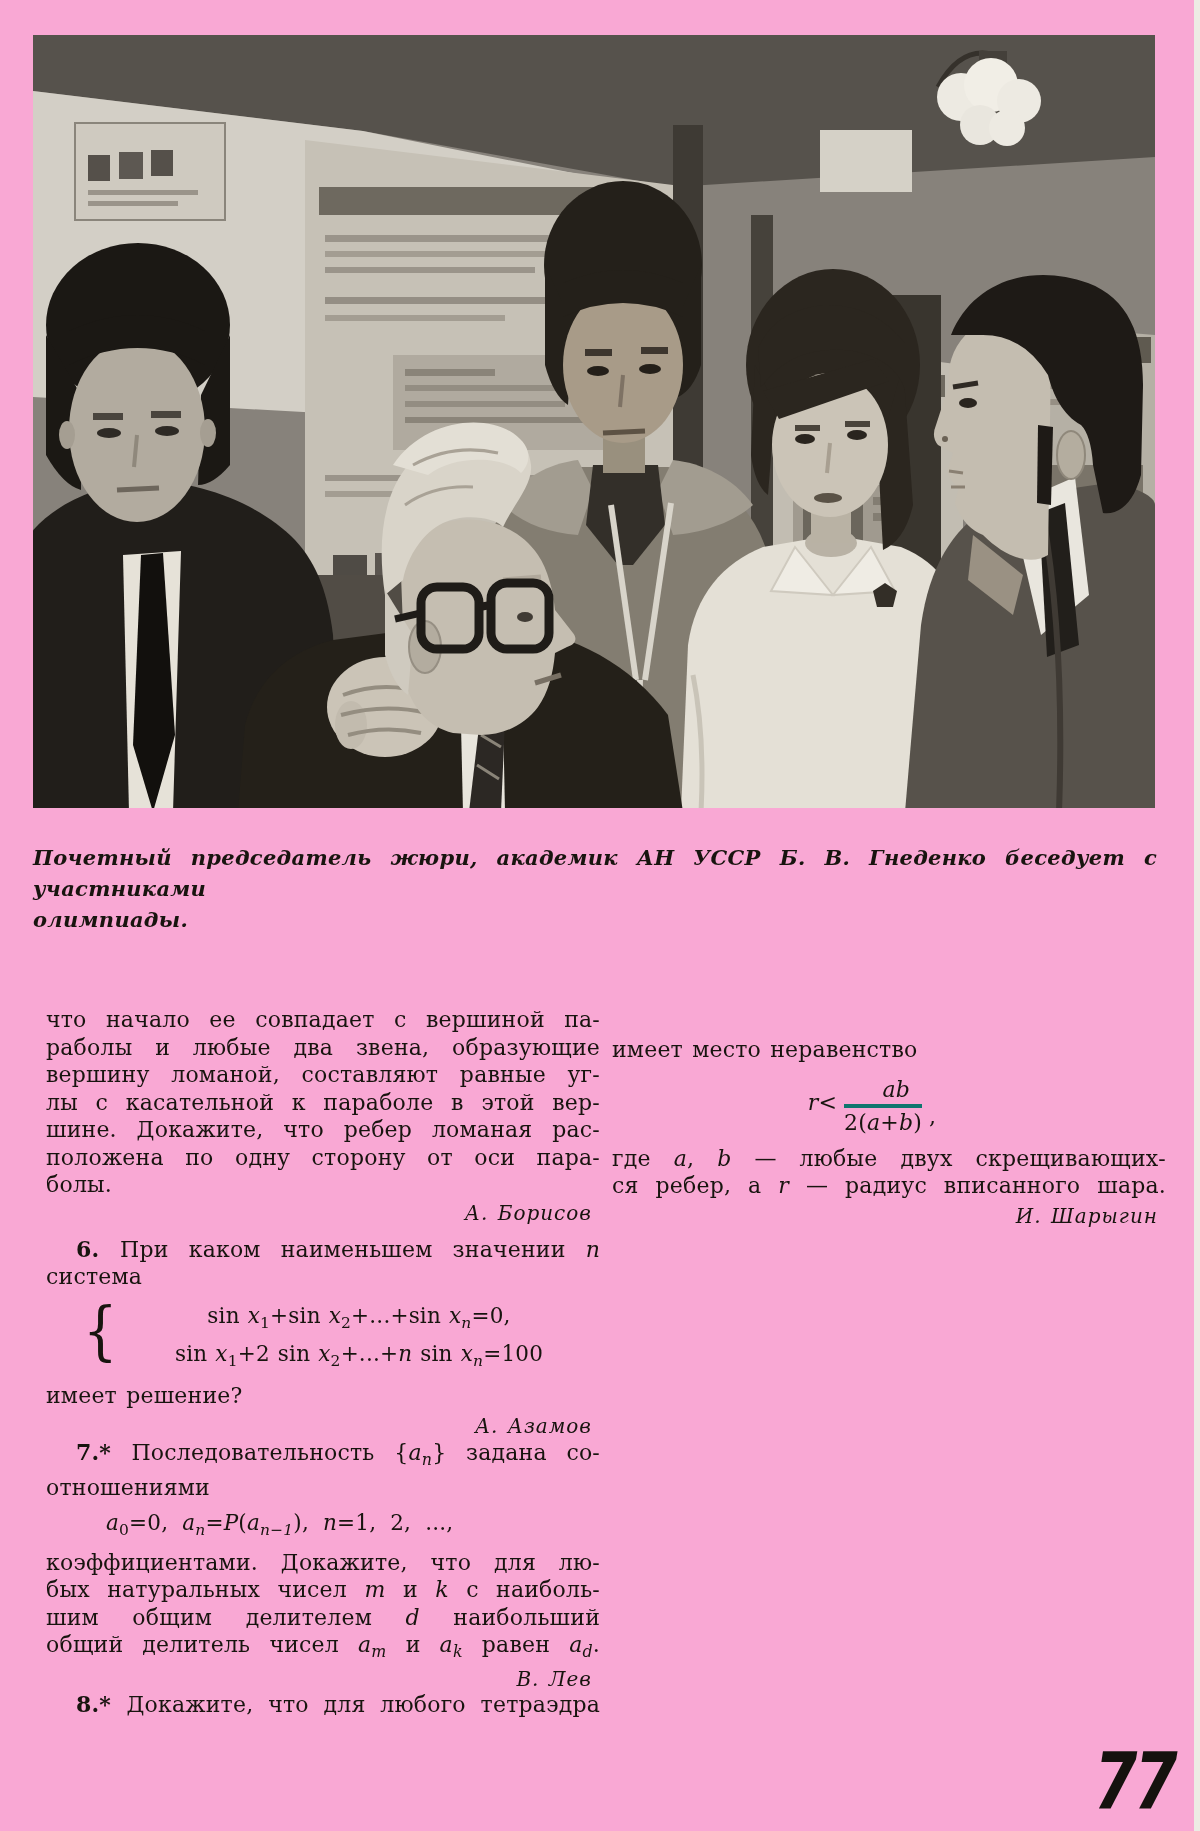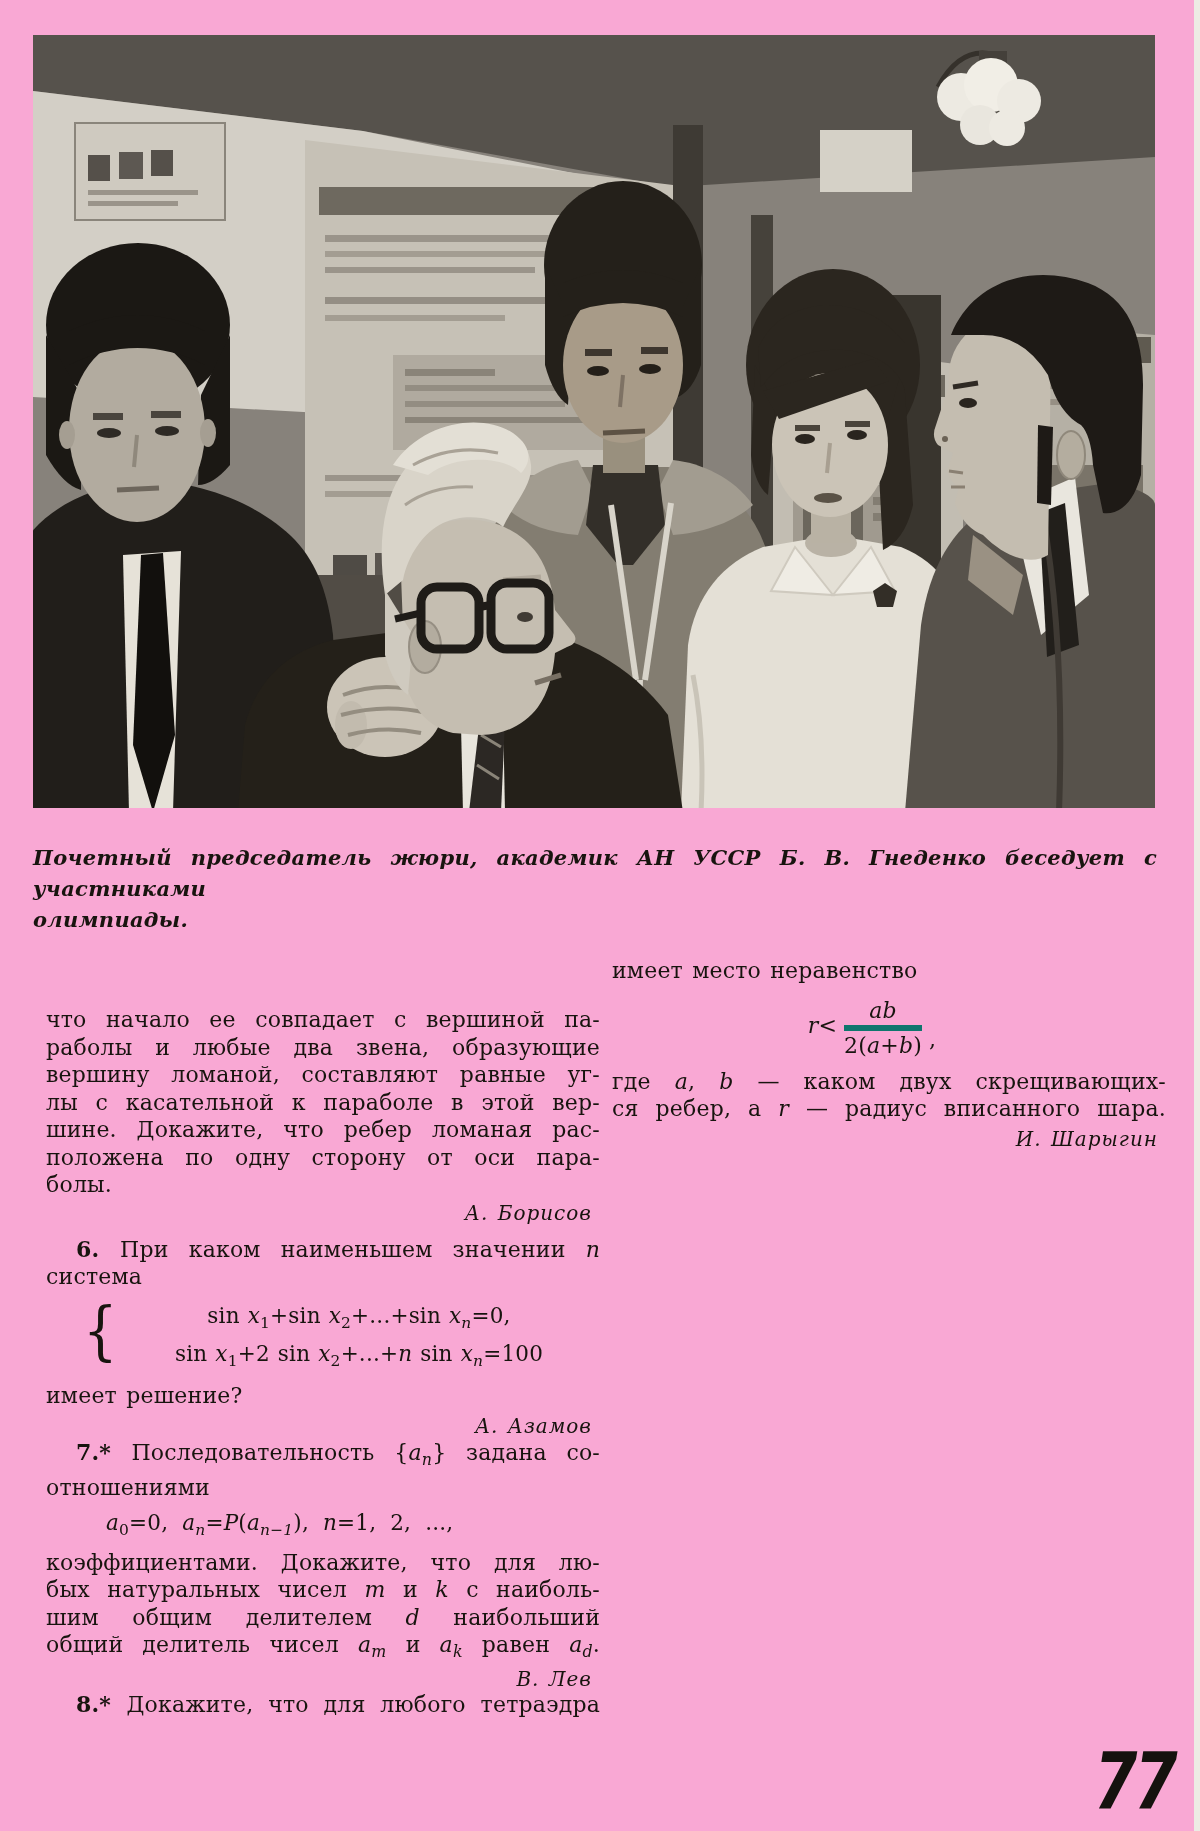--- a/index.html
+++ b/index.html
@@ -5,40 +5,40 @@
   html,body{margin:0;padding:0;}
   body{width:1200px;height:1831px;background:#fdfcf8;font-family:"DejaVu Serif",serif;color:#18140f;}
   .page{position:relative;width:1200px;height:1831px;overflow:hidden;background:#f9a8d4;}
   .page-edge{position:absolute;right:0;top:0;width:6px;height:1831px;background:#edebe4;}
   .photo{position:absolute;left:33px;top:35px;width:1122px;height:773px;}
   .photo svg{display:block;width:1122px;height:773px;}
   .caption{position:absolute;left:33px;top:842px;width:1124px;font-size:21px;line-height:31px;font-style:italic;font-weight:bold;letter-spacing:.3px;}
   .cap-just{text-align:justify;text-align-last:justify;}
   .col{position:absolute;width:554px;font-size:22px;line-height:27.5px;word-spacing:2px;letter-spacing:.2px;}
   .col-left{left:33px;top:1006px;margin-left:13px;}
-  .col-right{left:612px;top:957px;}
+  .col-right{left:612px;top:1036px;}
   .line{min-height:27.5px;}
   .j{text-align:justify;text-align-last:justify;}
   .ind{text-indent:30px;}
   .it{font-style:italic;}
   .bd{font-weight:bold;}
   .sb{font-size:.72em;vertical-align:-.3em;}
   .author{text-align:right;font-style:italic;font-size:20px;line-height:25px;padding-right:8px;letter-spacing:1px;}
   .author-borisov{margin-top:2px;}
   .author-azamov{margin-top:5px;}
   .author-lev{margin-top:2px;line-height:24px;}
   .author-sharygin{margin-top:4px;}
   .p6-first{margin-top:10px;}
   .system{position:relative;padding-left:72px;margin:9px 0 5px;}
   .system .sys-line{font-size:21.5px;line-height:31px;word-spacing:1px;text-align:center;}
   .brace{position:absolute;left:34px;top:-3px;font-size:64px;line-height:68px;font-weight:normal;transform:scaleX(.85);}
   .p7-formula{padding-left:60px;margin:7px 0 4px;font-size:21.5px;line-height:30px;word-spacing:7px;}
   .r-formula{margin:13px 0 9px;text-align:center;padding-right:34px;font-size:22px;}
   .frac{display:inline-block;vertical-align:-20px;text-align:center;line-height:26px;margin:0 7px;}
-  .frac .num{display:block;padding:0 12px 1px;border-bottom:6px solid #0f766e;}
+  .frac .num{display:block;padding:0 12px 1px;border-bottom:4px solid #0f766e;text-align:right;}
   .frac .den{display:block;padding-top:2px;}
   .frac-comma{display:inline-block;vertical-align:-14px;}
   .pagenum{position:absolute;left:1094px;top:1736px;font-family:"DejaVu Sans",sans-serif;font-weight:bold;font-style:oblique;font-size:78px;letter-spacing:-4px;transform:scaleX(.8);transform-origin:left top;color:#15120e;}
 </style>
 </head>
 <body>
 
 <div class="page">
   <div class="page-edge"></div>
 
@@ -265,19 +265,19 @@
     <div class="line j ind"><span class="bd">8.* </span><span>Докажите, что для любого тетраэдра</span></div>
   </div>
 
   <div class="col col-right">
     <div class="line">имеет место неравенство</div>
 
     <div class="r-formula">
       <span><span class="it">r</span><span>&lt;</span></span><span class="frac"><span class="num"><span class="it">a</span><span class="it">b</span></span><span class="den"><span>2(</span><span class="it">a</span><span>+</span><span class="it">b</span><span>)</span></span></span><span class="frac-comma">,</span>
     </div>
 
-    <div class="line j"><span>где </span><span class="it">a</span><span>, </span><span class="it">b</span><span> — каком двух скрещивающих-</span></div>
+    <div class="line j"><span>где </span><span class="it">a</span><span>, </span><span class="it">b</span><span> — любые двух скрещивающих-</span></div>
     <div class="line j"><span>ся ребер, а </span><span class="it">r</span><span> — радиус вписанного шара.</span></div>
     <div class="author author-sharygin">И. Шарыгин</div>
   </div>
 
   <div class="pagenum">77</div>
 </div>
 
 </body></html>

